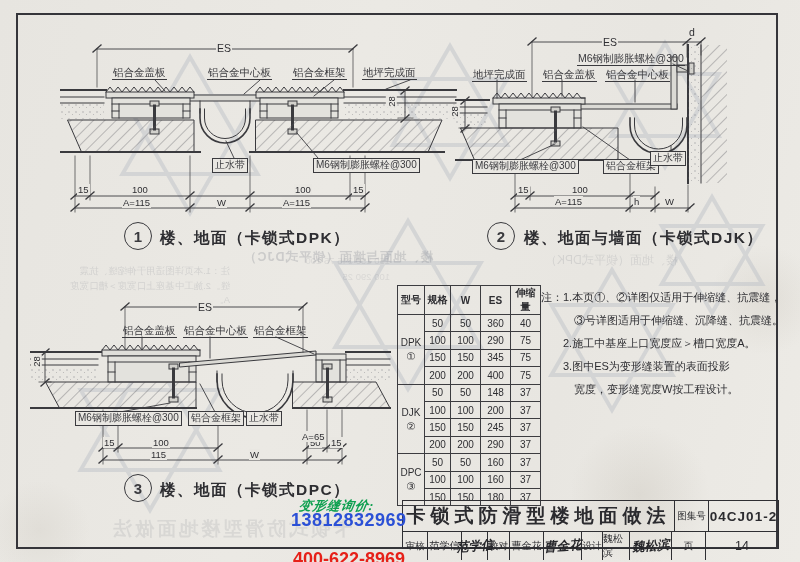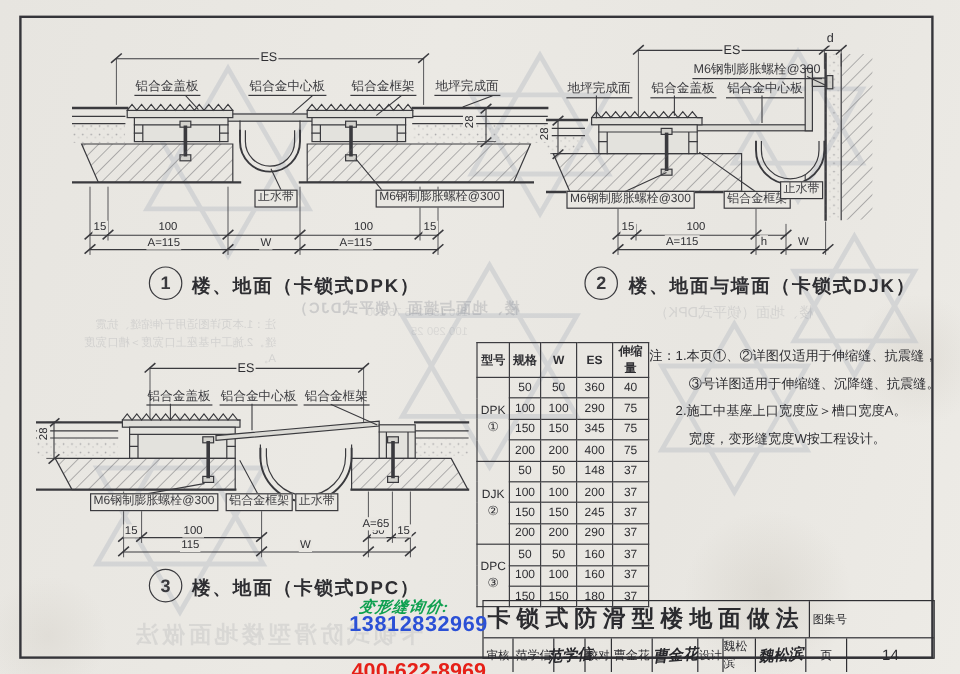--- a/index.html
+++ b/index.html
@@ -408,27 +408,29 @@
         <td>180</td>
         <td>37</td>
       </tr>
     </tbody>
 </table>
 
 <div class="notes">
   <div class="note-line">注：1.本页①、②详图仅适用于伸缩缝、抗震缝，</div>
   <div class="note-line in-a">③号详图适用于伸缩缝、沉降缝、抗震缝。</div>
   <div class="note-line in-b">2.施工中基座上口宽度应＞槽口宽度A。</div>
+  <div class="note-line in-b">3.图中ES为变形缝装置的表面投影</div>
   <div class="note-line in-a">宽度，变形缝宽度W按工程设计。</div>
 </div>
 
 <div class="tblock">
   <div class="tb-row1">
     <div class="tb-cell tb-title">卡锁式防滑型楼地面做法</div>
     <div class="tb-cell tb-small">图集号</div>
+    <div class="tb-cell tb-no">04CJ01-2</div>
   </div>
   <div class="tb-row2">
     <div class="tb-cell tb-small">审核</div>
     <div class="tb-cell tb-name">范学信</div>
     <div class="tb-cell">
         <span class="sig">范学信</span>
       </div>
     <div class="tb-cell tb-small">校对</div>
     <div class="tb-cell tb-name">曹金花</div>
     <div class="tb-cell">

